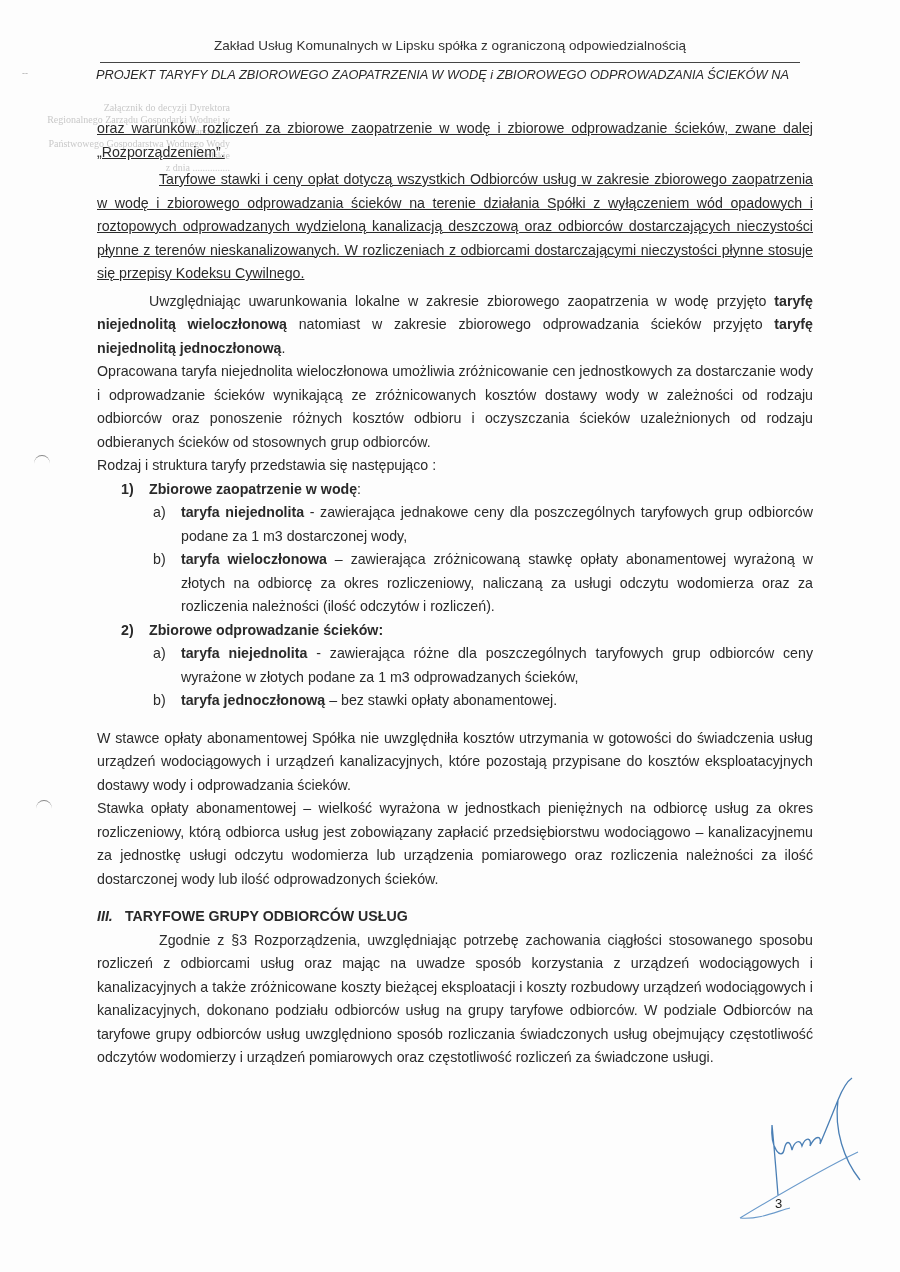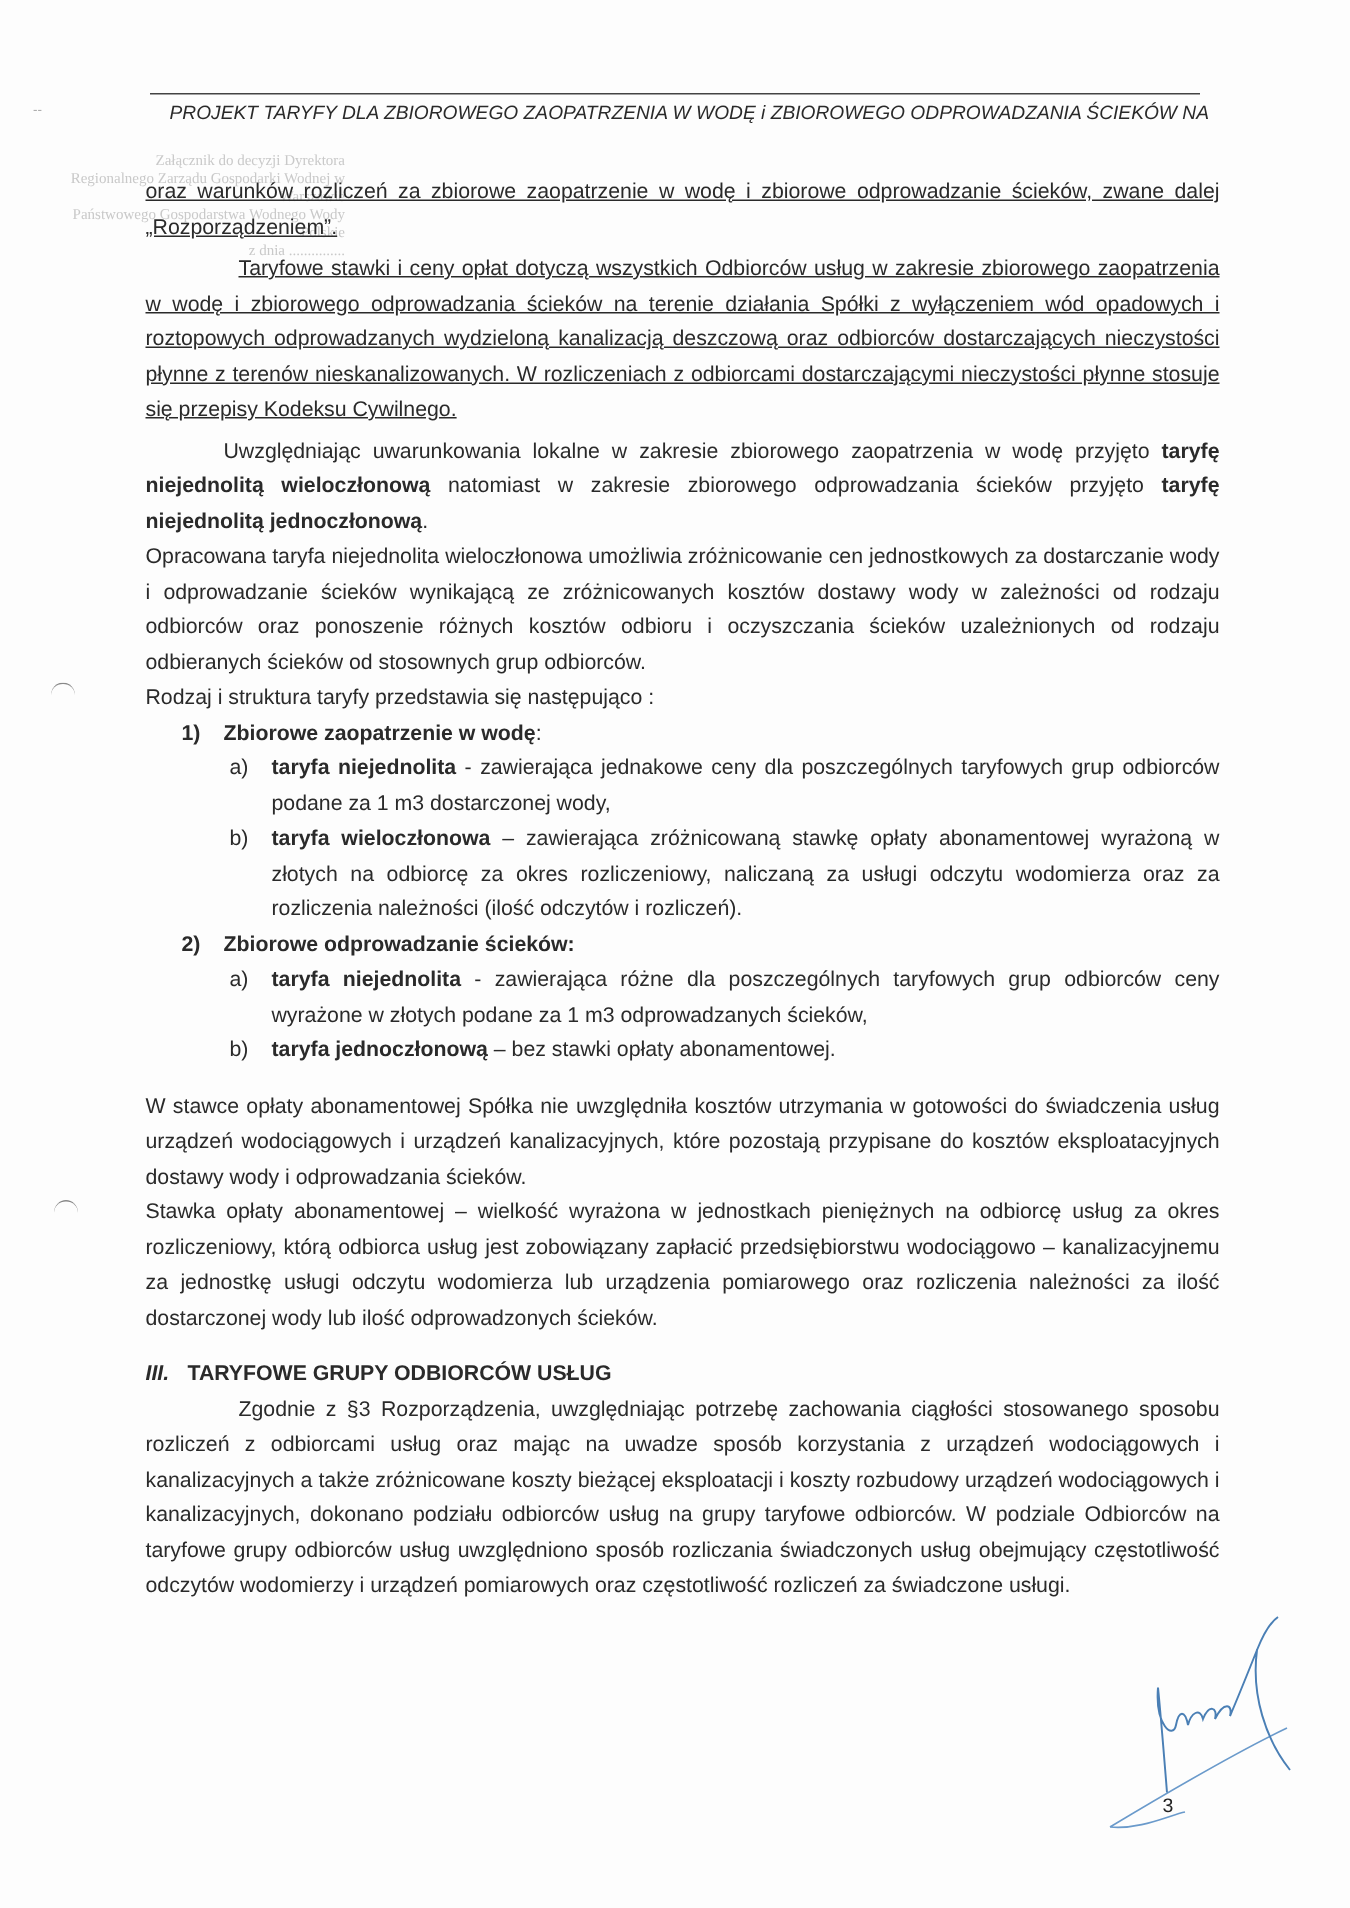--- a/index.html
+++ b/index.html
@@ -7,21 +7,21 @@
     width: 900px; height: 1272px; background: #fdfdfd; position: relative; overflow: hidden;
     font-family: "Liberation Sans", "DejaVu Sans", sans-serif; color: #2a2a2a;
   }
   .page { position: absolute; left: 0; top: 0; width: 900px; height: 1272px; }
   .header-company {
     position: absolute; top: 38px; left: 100px; width: 700px; text-align: center;
     font-size: 13.5px; color: #333;
   }
   .header-rule { position: absolute; top: 62px; left: 100px; width: 700px; height: 0; border-top: 1.2px solid #444; }
   .header-title {
-    position: absolute; top: 66px; left: 96px; width: 710px; text-align: right;
+    position: absolute; top: 66px; left: 96px; width: 710px; text-align: left;
     font-size: 12.8px; font-style: italic; line-height: 17px; color: #2a2a2a; text-transform: none;
   }
   .stamp {
     position: absolute; left: 30px; top: 102px; width: 200px; font-family: "Liberation Serif", serif;
     font-size: 10px; line-height: 12px; color: #c9c9c9; text-align: right;
   }
   .content {
     position: absolute; top: 117px; left: 97px; width: 716px;
     font-size: 14.2px; line-height: 23.5px; text-align: justify;
   }
@@ -43,20 +43,21 @@
   .punch { position: absolute; width: 16px; height: 16px; border-top: 1.3px solid #888; border-radius: 50%; }
   .dash-mark { position: absolute; left: 22px; top: 68px; font-size: 9px; color: #aaa; }
 </style>
 </head>
 <body>
 
 <div class="page">
 
   <div class="dash-mark">--</div>
 
+  <div class="header-company">Zakład Usług Komunalnych w Lipsku spółka z ograniczoną odpowiedzialnością</div>
   <div class="header-rule"></div>
   <div class="header-title">
     <div>PROJEKT TARYFY DLA ZBIOROWEGO ZAOPATRZENIA W WODĘ  i ZBIOROWEGO ODPROWADZANIA ŚCIEKÓW NA</div>
   </div>
 
   <div class="stamp">
     <div>Załącznik do decyzji Dyrektora</div>
     <div>Regionalnego Zarządu Gospodarki Wodnej w Warszawie</div>
     <div>Państwowego Gospodarstwa Wodnego Wody Polskie</div>
     <div>z dnia ...............</div>

